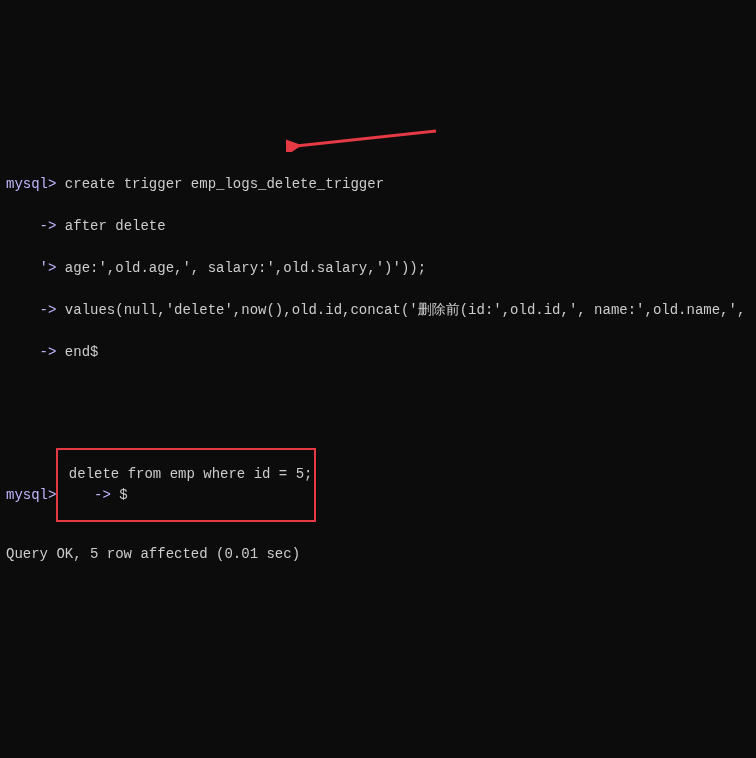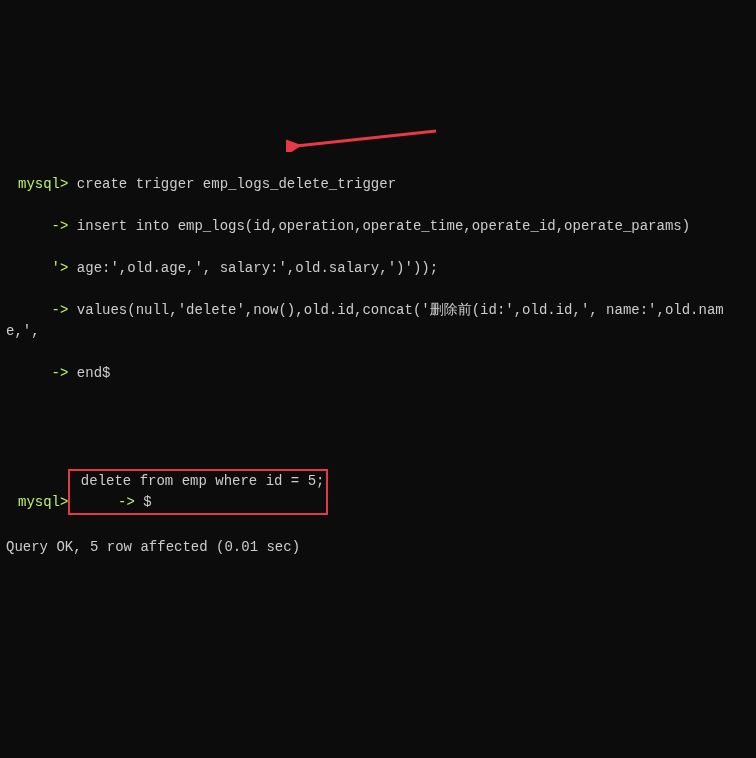--- a/index.html
+++ b/index.html
@@ -9,30 +9,29 @@
       font-size: 14px;
       margin: 0;
       padding: 6px;
       line-height: 1.5;
       white-space: pre-wrap;
       word-break: break-all;
       width: 756px;
       box-sizing: border-box;
     }
     .prompt {
-      color: #bef264;
-      margin-left: 12px;
+      color: #c4b5fd;
     }
     .line {
       display: block;
     }
     .boxed-red {
       display: inline-block;
       border: 2px solid #e63946;
-      padding: 0 2px;
+      padding: 14px 2px;
       margin: 1px 0;
     }
     .arrow-container {
       position: relative;
     }
     .arrow {
       position: absolute;
       top: 36px;
       left: 280px;
       color: #e63946;
@@ -52,21 +51,21 @@
 <span class="arrow"><svg width="160" height="26">
         <defs>
           <marker id="ah" markerWidth="10" markerHeight="10" refX="2" refY="5" orient="auto" markerUnits="strokeWidth">
             <path d="M10,0 L0,5 L10,10 Z" fill="#e63946"></path>
           </marker>
         </defs>
         <line x1="150" y1="5" x2="10" y2="20" stroke="#e63946" stroke-width="3" marker-end="url(#ah)"></line>
       </svg></span>
 
 <span class="line"><span class="prompt">mysql&gt;</span><span> create trigger emp_logs_delete_trigger</span></span>
-<span class="line"><span class="prompt">    -&gt;</span><span> insert into emp_logs(id,operation,operate_time,operate_id,operate_params)</span></span>
+<span class="line"><span class="prompt">    -&gt;</span><span> after delete</span></span>
 <span class="line"><span class="prompt">    '&gt;</span><span> age:',old.age,', salary:',old.salary,')'));</span></span>
 <span class="line"><span class="prompt">    -&gt;</span><span> values(null,'delete',now(),old.id,concat('删除前(id:',old.id,', name:',old.name,',</span></span>
 <span class="line"><span class="prompt">    -&gt;</span><span> end$</span></span>
 <span class="line"> </span>
 
 <span class="line"><span class="prompt">mysql&gt;</span><span class="boxed-red"><span> delete from emp where id = 5;</span>
 <span class="prompt">    -&gt;</span><span> $</span></span></span>
 <span class="line">Query OK, 5 row affected (0.01 sec)</span>
 
 

